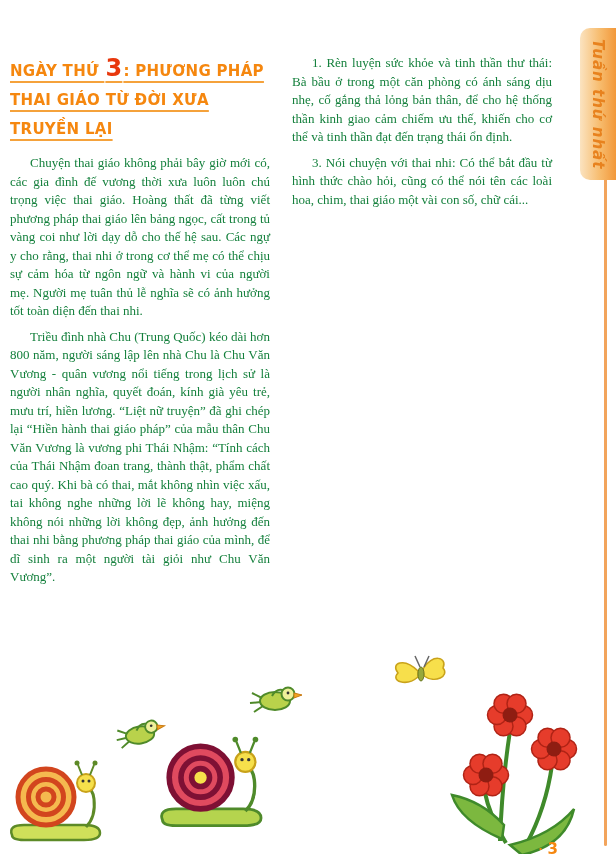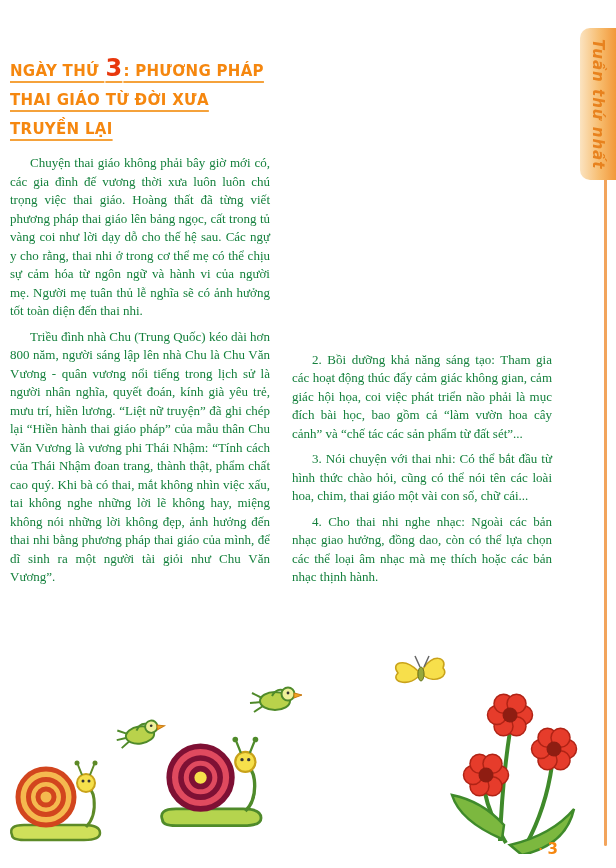--- a/index.html
+++ b/index.html
@@ -12,21 +12,21 @@
   .edge-line { position:absolute; right:9px; top:30px; bottom:22px; width:3px;
                background:#f2a45c; border-radius:3px; }
 
   
   .side-tab { position:absolute; right:0; top:28px; width:36px; height:152px;
               background:linear-gradient(90deg,#fbe3c0 0%, #f7bc6e 55%, #f2983a 100%);
               border-radius:10px 0 0 10px; display:flex; align-items:center; justify-content:center; z-index:3; }
   .side-tab-label { writing-mode:vertical-rl; font-family:"DejaVu Sans", sans-serif;
                     font-weight:bold; font-style:italic; font-size:15px; color:#e8821e; letter-spacing:1px; }
 
-  .columns { position:absolute; top:54px; left:10px; width:542px; display:flex; gap:22px;align-items:flex-end; }
+  .columns { position:absolute; top:54px; left:10px; width:542px; display:flex; gap:22px; }
   .col { width:260px; }
 
   h2.article-heading { font-family:"DejaVu Sans", sans-serif; font-weight:bold; font-size:15px;
        line-height:29px; letter-spacing:0.3px; color:#f5870f; margin:0 0 10px 0;
        text-decoration:underline; text-decoration-color:#f5a23b;
        text-decoration-thickness:2px; text-underline-offset:5px; }
   .heading-num { font-size:24px; color:#e8380d; padding:0 1px; }
 
   p.body-par { font-size:13px; line-height:18.5px; color:#15803d; text-align:justify;
        text-indent:20px; margin:0 0 7px 0; }
@@ -50,23 +50,22 @@
 
   <div class="columns">
 
     <div class="col">
       <h2 class="article-heading"><span>NGÀY THỨ </span><span class="heading-num">3</span><span>: PHƯƠNG PHÁP THAI GIÁO TỪ ĐỜI XƯA TRUYỀN LẠI</span></h2>
       <p class="body-par">Chuyện thai giáo không phải bây giờ mới có, các gia đình đế vương thời xưa luôn luôn chú trọng việc thai giáo. Hoàng thất đã từng viết phương pháp thai giáo lên bảng ngọc, cất trong tủ vàng coi như lời dạy dỗ cho thế hệ sau. Các ngự y cho rằng, thai nhi ở trong cơ thể mẹ có thể chịu sự cảm hóa từ ngôn ngữ và hành vi của người mẹ. Người mẹ tuân thủ lễ nghĩa sẽ có ảnh hưởng tốt toàn diện đến thai nhi.</p>
       <p class="body-par">Triều đình nhà Chu (Trung Quốc) kéo dài hơn 800 năm, người sáng lập lên nhà Chu là Chu Văn Vương - quân vương nổi tiếng trong lịch sử là người nhân nghĩa, quyết đoán, kính già yêu trẻ, mưu trí, hiền lương. “Liệt nữ truyện” đã ghi chép lại “Hiền hành thai giáo pháp” của mẫu thân Chu Văn Vương là vương phi Thái Nhậm: “Tính cách của Thái Nhậm đoan trang, thành thật, phẩm chất cao quý. Khi bà có thai, mắt không nhìn việc xấu, tai không nghe những lời lẽ không hay, miệng không nói những lời không đẹp, ảnh hưởng đến thai nhi bằng phương pháp thai giáo của mình, để dĩ sinh ra một người tài giỏi như Chu Văn Vương”.</p>
     </div>
 
     <div class="col">
-      <p class="body-par">2. Bồi dưỡng khả năng sáng tạo: Tham gia các hoạt động thúc đẩy cảm giác không gian, cảm giác hội họa, coi việc phát triển não phải là mục đích bài học, bao gồm cả “làm vườn hoa cây cảnh” và “chế tác các sản phẩm từ đất sét”...</p>
+      <p class="body-par">1. Rèn luyện sức khỏe và tinh thần thư thái: Bà bầu ở trong một căn phòng có ánh sáng dịu nhẹ, cố gắng thả lỏng bản thân, để cho hệ thống thần kinh giao cảm chiếm ưu thế, khiến cho cơ thể và tinh thần đạt đến trạng thái ổn định.</p>
       <p class="body-par">3. Nói chuyện với thai nhi: Có thể bắt đầu từ hình thức chào hỏi, cũng có thể nói tên các loài hoa, chim, thai giáo một vài con số, chữ cái...</p>
-      <p class="body-par">4. Cho thai nhi nghe nhạc: Ngoài các bản nhạc giao hưởng, đồng dao, còn có thể lựa chọn các thể loại âm nhạc mà mẹ thích hoặc các bản nhạc thịnh hành.</p>
     </div>
 
   </div>
 
   <svg class="illustrations" viewBox="0 0 616 215" width="616" height="215" xmlns="http://www.w3.org/2000/svg">
     <defs>
       <g id="flowerhead">
         <circle cx="13" cy="0" r="9.5"></circle>
         <circle cx="6.5" cy="11.3" r="9.5"></circle>
         <circle cx="-6.5" cy="11.3" r="9.5"></circle>

